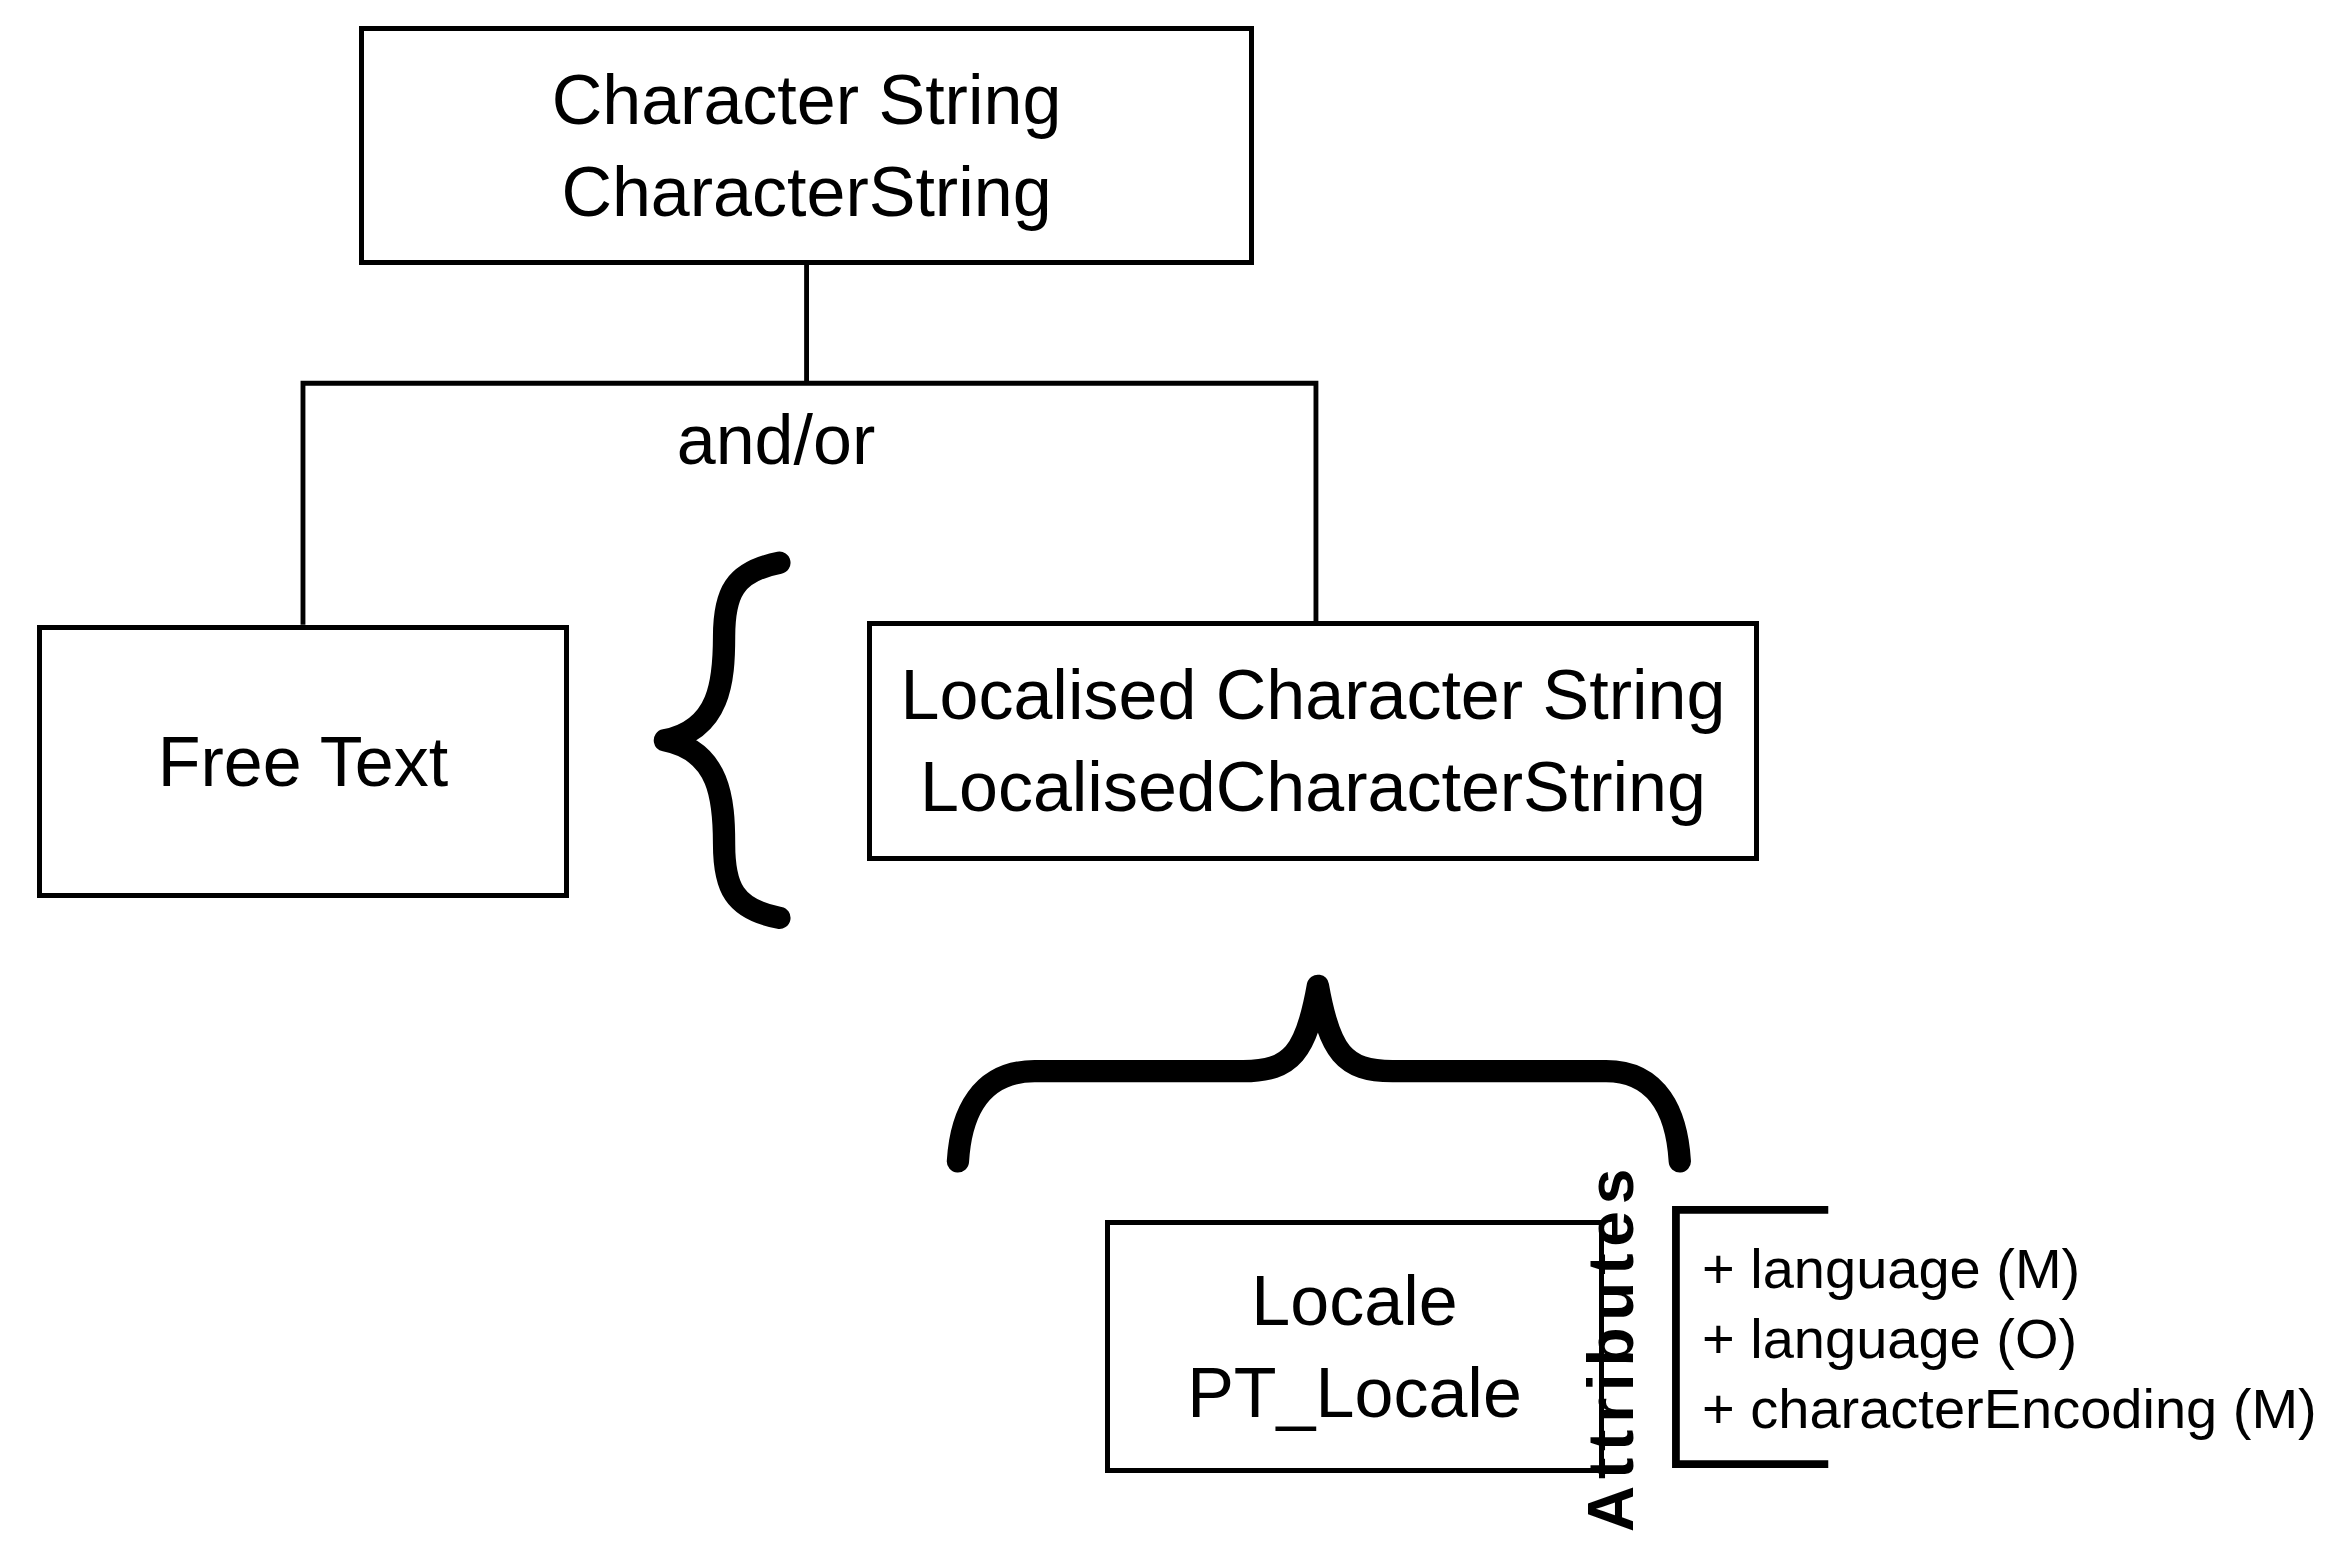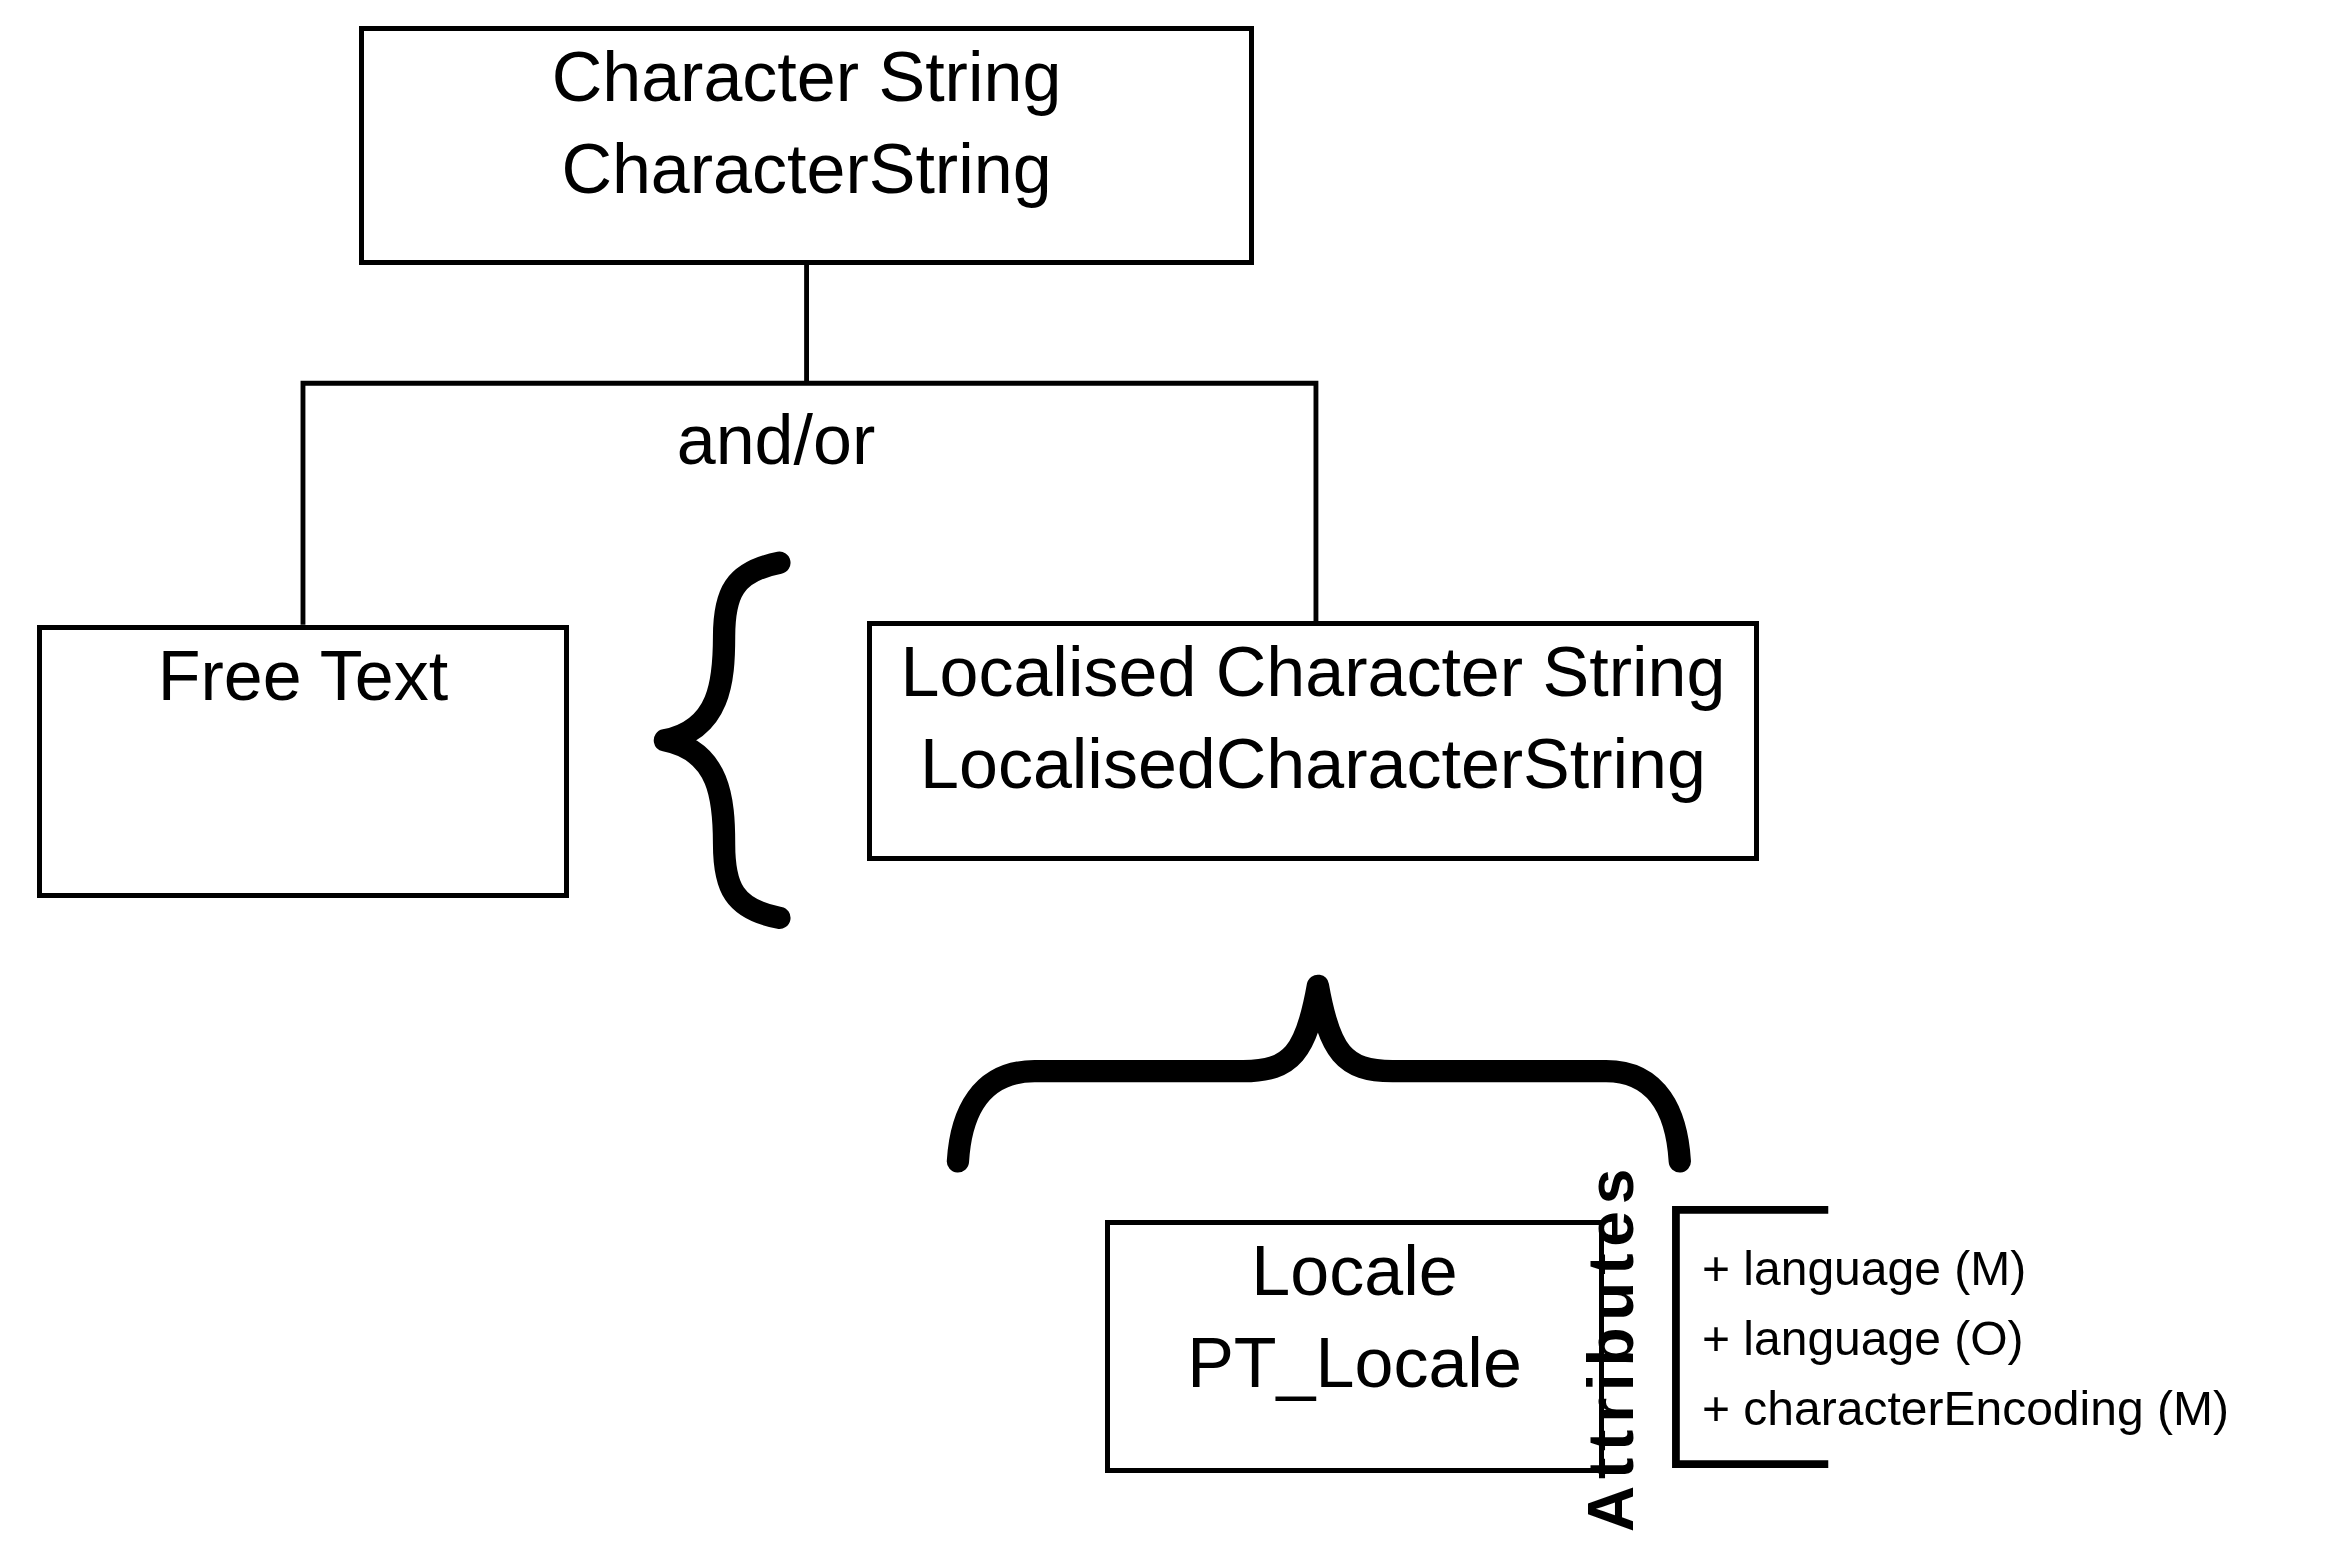--- a/index.html
+++ b/index.html
@@ -34,20 +34,21 @@
   }
   .bracket { stroke-width: 8px; }
   .node {
     position: absolute;
     border: 5.8px solid #000000;
     background: #ffffff;
     box-sizing: border-box;
     display: flex;
     flex-direction: column;
     align-items: center;
+    justify-content: center;
     text-align: center;
     font-size: 70px;
     line-height: 92px;
     white-space: nowrap;
   }
   .node .subtitle { }
   .node-top    { left: 359px;  top: 26px;   width: 895px; height: 239px; }
   .node-free   { left: 37px;   top: 625px;  width: 532px; height: 273px; }
   .node-local  { left: 867px;  top: 621px;  width: 892px; height: 240px; }
   .node-locale { left: 1105px; top: 1220px; width: 499px; height: 253px; }
@@ -66,21 +67,21 @@
     transform: translate(-50%, -50%) rotate(-90deg);
     font-size: 64px;
     font-weight: bold;
     letter-spacing: 6.8px;
     white-space: nowrap;
   }
   .attr-list {
     position: absolute;
     left: 1702px;
     top: 1234px;
-    font-size: 48px;
+    font-size: 56px;
     line-height: 70px;
     white-space: nowrap;
   }
 </style>
 </head>
 <body>
 
 <div class="canvas">
 
   <svg class="lines" viewBox="0 0 2406 1615" aria-hidden="true">

